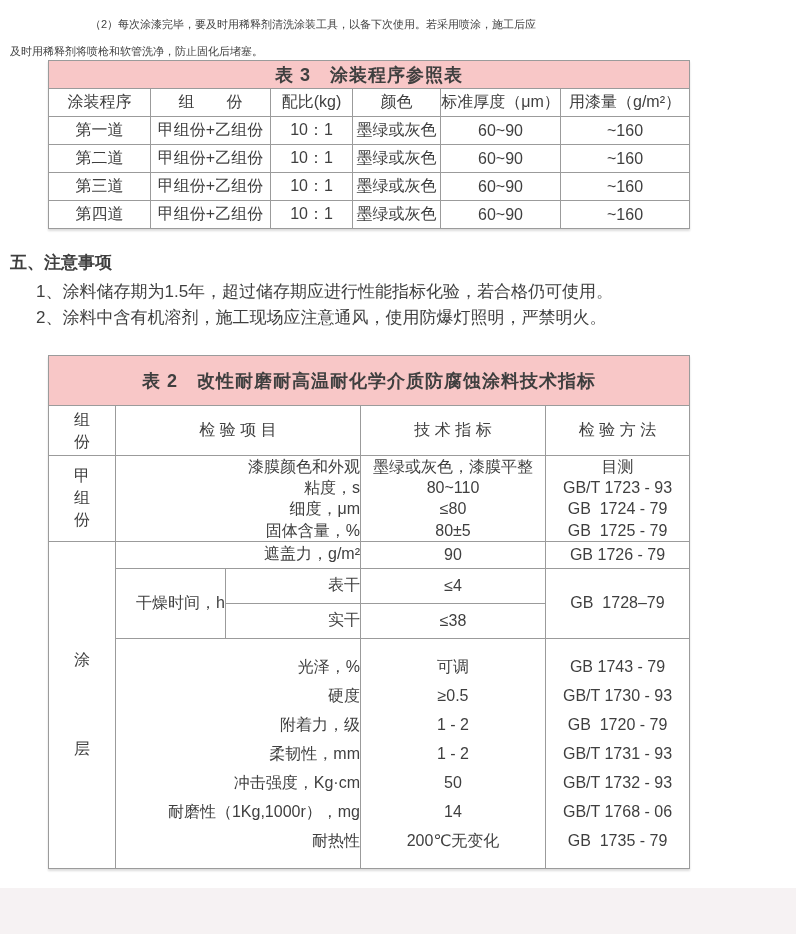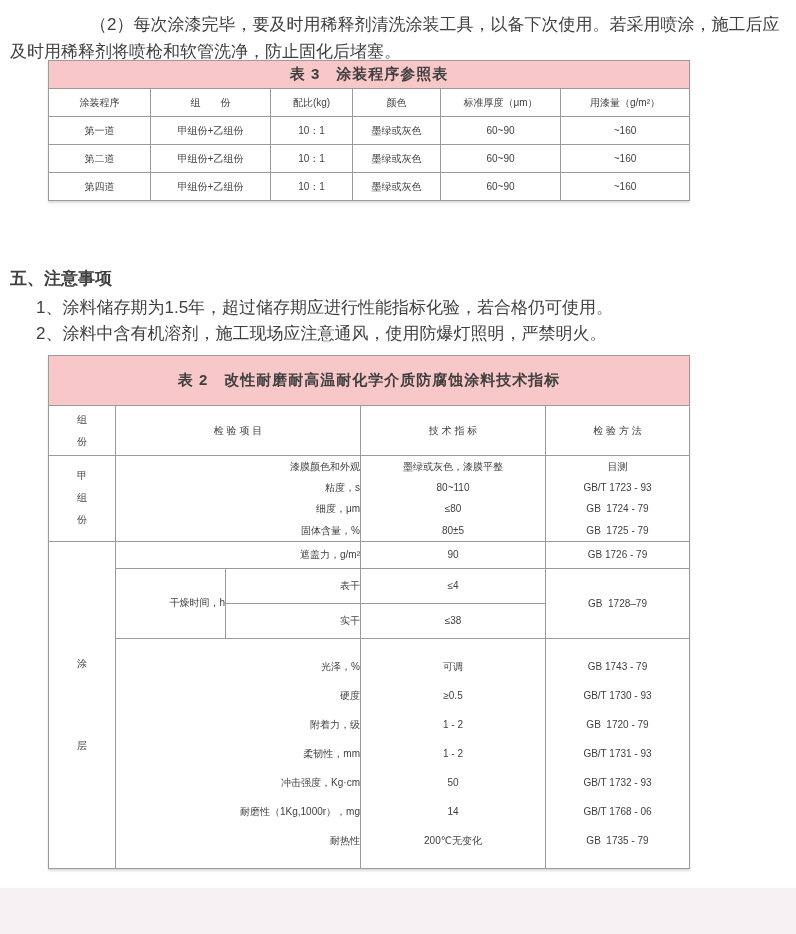--- a/index.html
+++ b/index.html
@@ -5,37 +5,37 @@
   * { margin:0; padding:0; box-sizing:border-box; }
   html,body { background:#fff; }
   body {
     width:796px; height:934px;
     font-family:"Liberation Sans","DejaVu Sans",sans-serif;
     color:var(--text,#3f3f3f);
   }
   .page { position:relative; width:796px; height:934px; overflow:hidden; background:var(--page_bg,#fff); }
 
   
-  .para { position:absolute; top:11px; left:10px; width:782px; font-size:17px; line-height:27px; }
+  .para { position:absolute; top:11px; left:10px; width:782px; font-size:11px; line-height:27px; }
   .para .l1 { display:block; padding-left:80px; white-space:nowrap; }
   .para .l2 { display:block; white-space:nowrap; }
 
   
-  .notes { position:absolute; top:250px; left:10px; width:782px; font-size:17px; line-height:26px;margin-top:16px; }
+  .notes { position:absolute; top:250px; left:10px; width:782px; font-size:17px; line-height:26px; }
   .notes .heading { font-weight:bold; font-size:17px; margin-bottom:3px; }
   .notes .item { padding-left:26px; white-space:nowrap; }
 
   
   table { position:absolute; left:48px; border-collapse:collapse; table-layout:fixed; background:#fff;
           box-shadow:0 2px 2px rgba(0,0,0,0.14); }
   #t3 { top:60px;  width:641px; }
   #t2 { top:355px; width:641px; }
-  td { border:1px solid var(--border,#9b9b9b); font-size:10px; text-align:center;
+  td { border:1px solid var(--border,#9b9b9b); font-size:16px; text-align:center;
        vertical-align:middle; overflow:hidden; }
-  .titlebar { background:var(--pink,#f8c7c7); font-weight:bold; font-size:15px; height:28px; letter-spacing:1px;margin-top:23px; }
+  .titlebar { background:var(--pink,#f8c7c7); font-weight:bold; font-size:18px; height:28px; letter-spacing:1px;margin-top:23px; }
   #t3 tr { height:28px; }
   .h50  { height:50px;padding-left:30px; }
   .h85  { height:85px; }
   .h27  { height:27px; }
   .h35  { height:35px; }
   .h230 { height:230px;padding-left:36px; }
   .left { text-align:right; padding-left:8px; }
   .lines21 div { line-height:21.2px; }
   .lines29 div { line-height:29px; }
   .vstack div { line-height:22px; }
@@ -85,20 +85,28 @@
     </tr>
     <tr>
       <td>第二道</td>
       <td>甲组份+乙组份</td>
       <td>10：1</td>
       <td>墨绿或灰色</td>
       <td>60~90</td>
       <td>~160</td>
     </tr>
     <tr>
+      <td>第三道</td>
+      <td>甲组份+乙组份</td>
+      <td>10：1</td>
+      <td>墨绿或灰色</td>
+      <td>60~90</td>
+      <td>~160</td>
+    </tr>
+    <tr>
       <td>第四道</td>
       <td>甲组份+乙组份</td>
       <td>10：1</td>
       <td>墨绿或灰色</td>
       <td>60~90</td>
       <td>~160</td>
     </tr>
   </tbody>
     </table>
 

